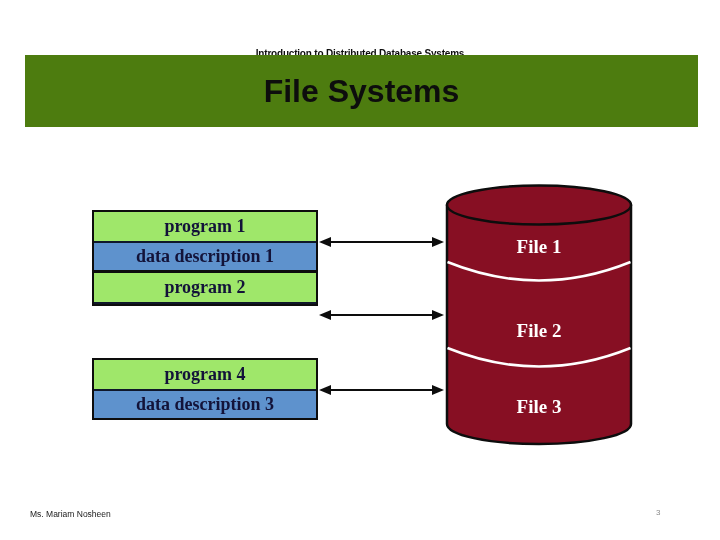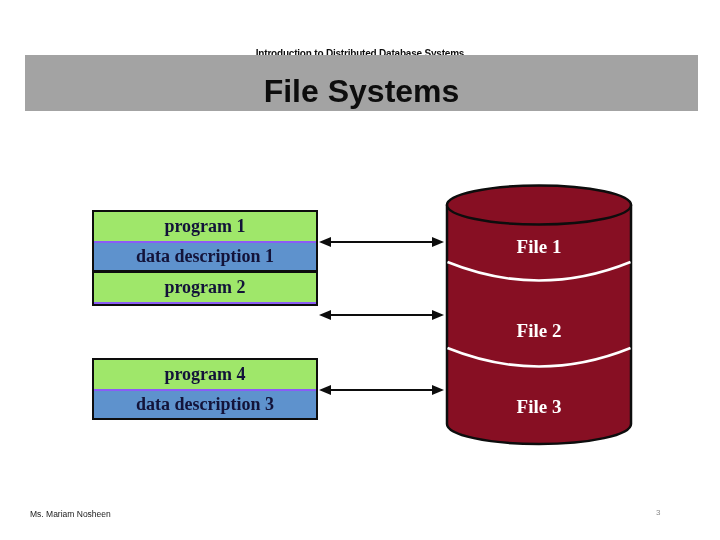--- a/index.html
+++ b/index.html
@@ -6,36 +6,36 @@
   .slide {
     position:relative; width:720px; height:540px; background:#ffffff;
     font-family:"Liberation Sans", sans-serif; overflow:hidden;
   }
   .header-title {
     position:absolute; top:8px; left:0; width:100%; text-align:center;
     font-size:10px; font-weight:bold; text-decoration:underline;
     color:#0d0d0d; letter-spacing:-0.2px;margin-top:40px;
   }
   .banner {
-    position:absolute; left:25px; top:55px; width:673px; height:56px;
-    background:#a3a3a3;
+    position:absolute; left:25px; top:55px; width:673px; height:72px;
+    background:#4d7c0f;
   }
   .banner-title {
     width:100%; height:100%; line-height:72px; text-align:center;
     font-size:32px; font-weight:bold; color:#0d0d0d;
   }
   .pair {
     position:absolute; left:92px; width:222px; border:2px solid #0d0d0d;
     font-family:"Liberation Serif", serif; font-weight:bold; color:#131339;
     text-align:center; font-size:18px;
   }
   .pair-1 { top:210px; }
   .pair-2 { top:271px; }
   .pair-3 { top:358px; }
-  .program-box { height:29px; line-height:29px; background:#9fe76a; border-bottom:2px solid #8b5cf6; }
+  .program-box { height:29px; line-height:29px; background:#9fe76a; border-bottom:2px solid #0f172a; }
   .data-box { height:27px; line-height:27px; background:#5e92cd; }
   .diagram-svg { position:absolute; left:0; top:0; width:720px; height:540px; }
   .file-label {
     position:absolute; left:459px; width:160px; height:22px; line-height:22px;
     text-align:center; font-family:"Liberation Serif", serif; font-weight:bold;
     font-size:19px; color:#ffffff;
   }
   .file-1 { top:236px; }
   .file-2 { top:320px; }
   .file-3 { top:396px; }

